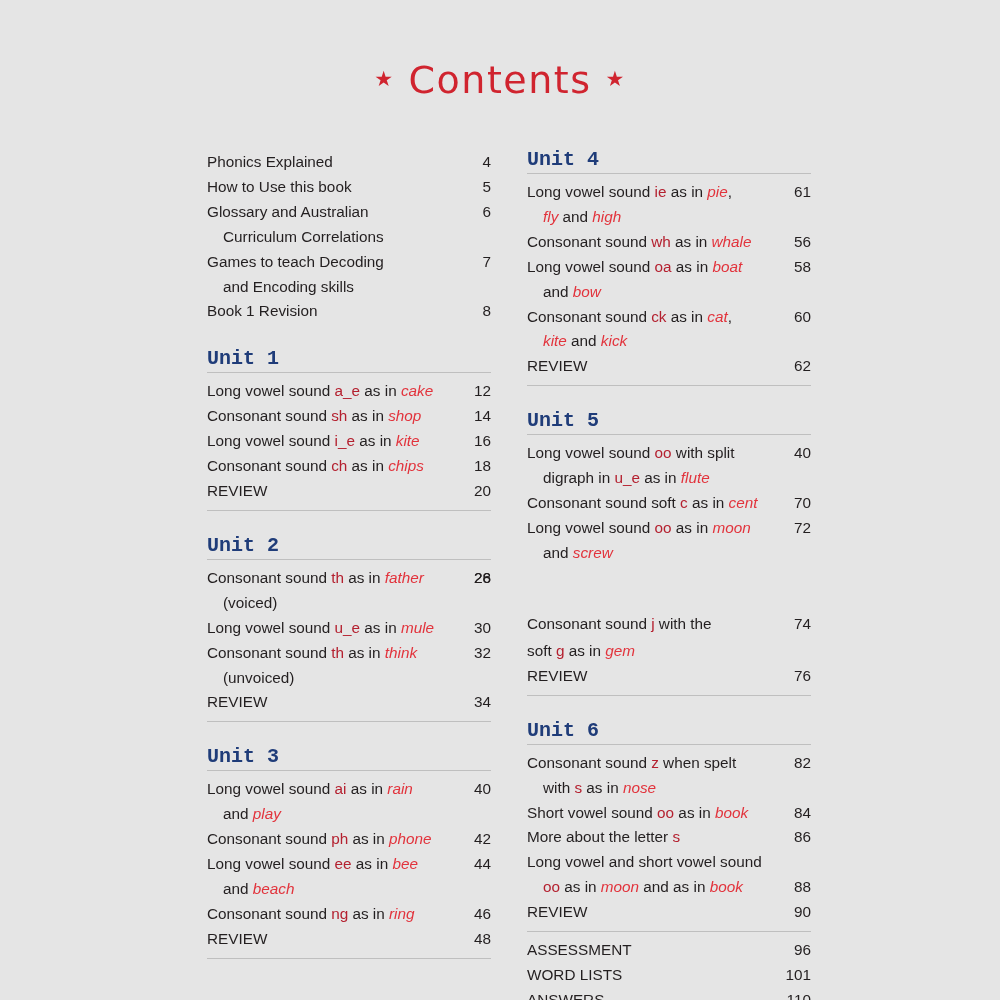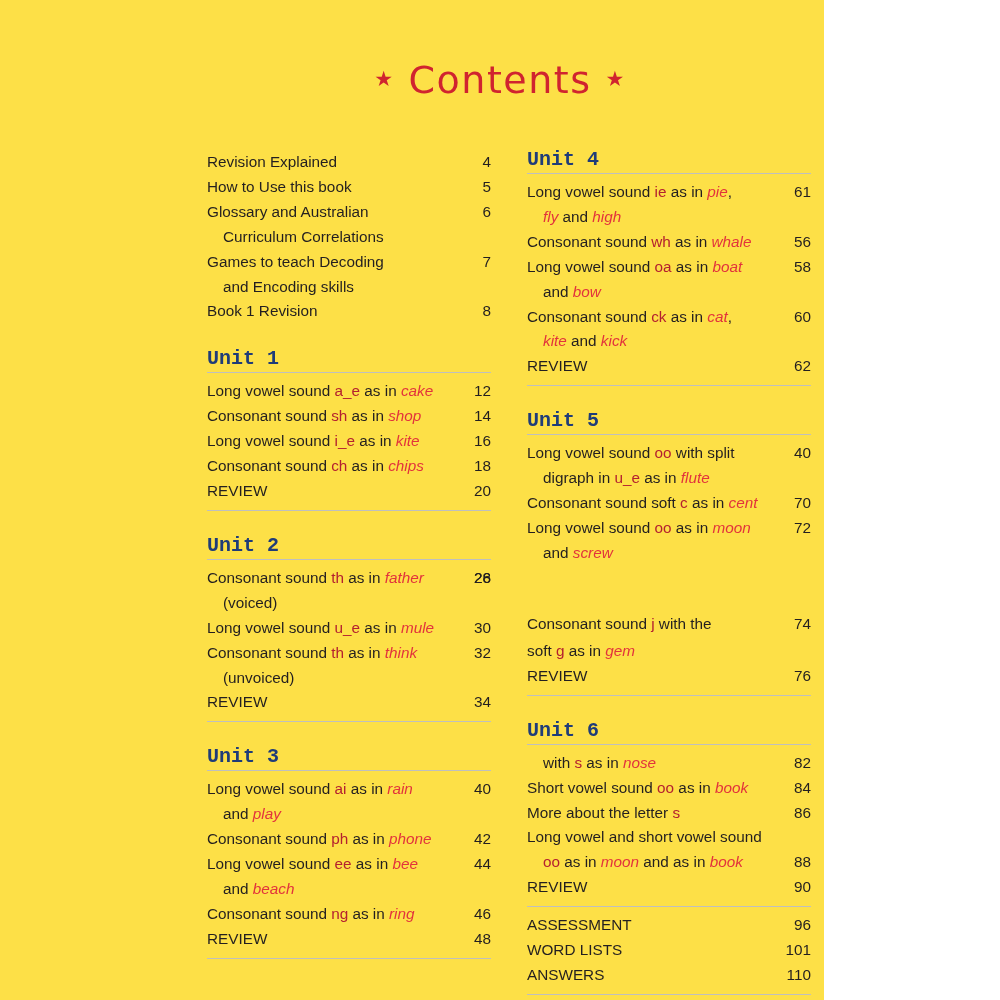--- a/index.html
+++ b/index.html
@@ -2,23 +2,23 @@
 <html><head>
 <meta charset="utf-8">
 <style>
   html, body {
     margin: 0;
     padding: 0;
     background: #ffffff;
   }
   .page {
     position: relative;
-    width: 824px;
+    width: 1000px;
     height: 1000px;
-    background: #fde047;
+    background: #e5e5e5;
     font-family: "Liberation Sans", sans-serif;
     color: #231f20;
     overflow: hidden;
   }
 
   
   .title-wrap {
     position: absolute;
     top: 58px;
     left: 0;
@@ -113,21 +113,21 @@
     </div>
   </div>
 
   <div class="columns">
 
     <div class="col col-left">
 
       <div>
 
         <div class="entry">
-          <span class="txt"><span>Revision Explained</span></span>
+          <span class="txt"><span>Phonics Explained</span></span>
           <span class="pg">4</span>
         </div>
 
         <div class="entry">
           <span class="txt"><span>How to Use this book</span></span>
           <span class="pg">5</span>
         </div>
 
         <div class="entry">
           <span class="txt"><span>Glossary and Australian</span></span>
@@ -320,20 +320,21 @@
       </div>
 
       <div class="gap-unit"></div>
 
       <div>
         <div class="unit-head">Unit 6</div>
         <div class="rule"></div>
         <div class="gap-sm"></div>
         <div id="u6">
             <div class="entry">
+              <span class="txt"><span>Consonant sound </span><span class="rd">z</span><span> when spelt</span></span>
               <span class="cont"><span>with </span><span class="rd">s</span><span> as in </span><span class="ital">nose</span></span>
               <span class="pg">82</span>
             </div>
             <div class="entry">
               <span class="txt"><span>Short vowel sound </span><span class="rd">oo</span><span> as in </span><span class="ital">book</span></span>
               <span class="pg">84</span>
             </div>
             <div class="entry">
               <span class="txt"><span>More about the letter </span><span class="rd">s</span></span>
               <span class="pg">86</span>

